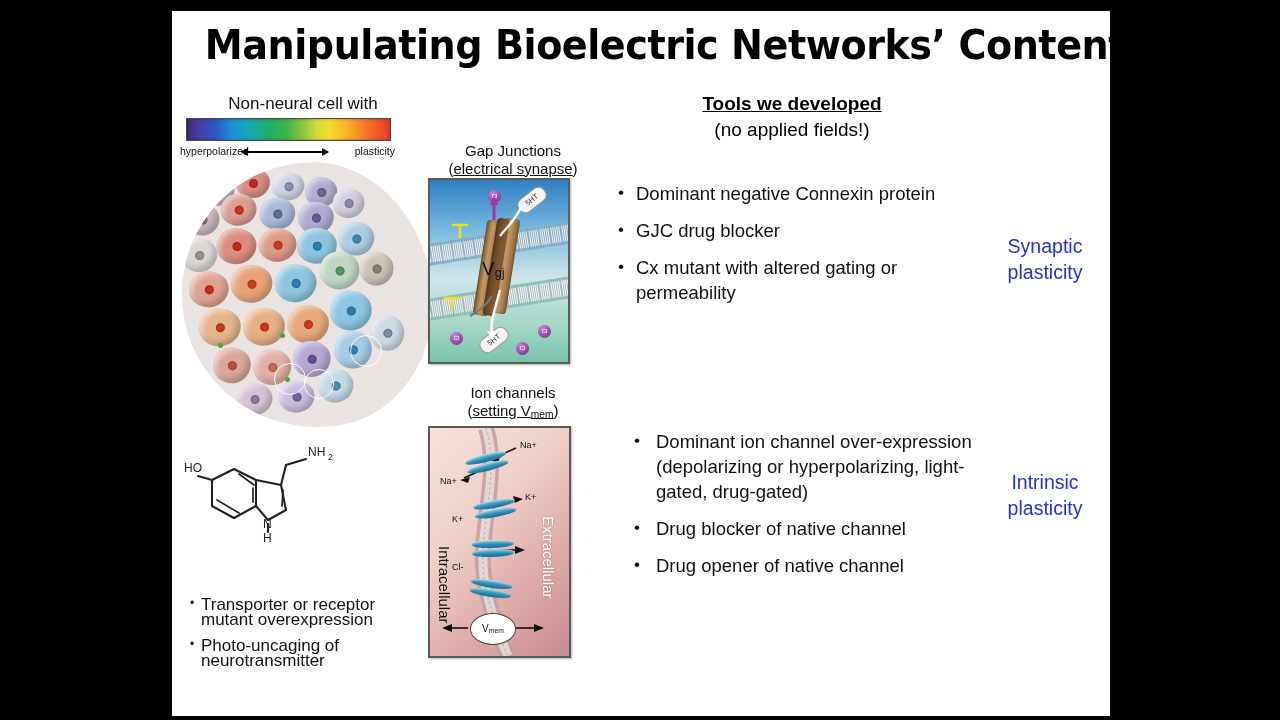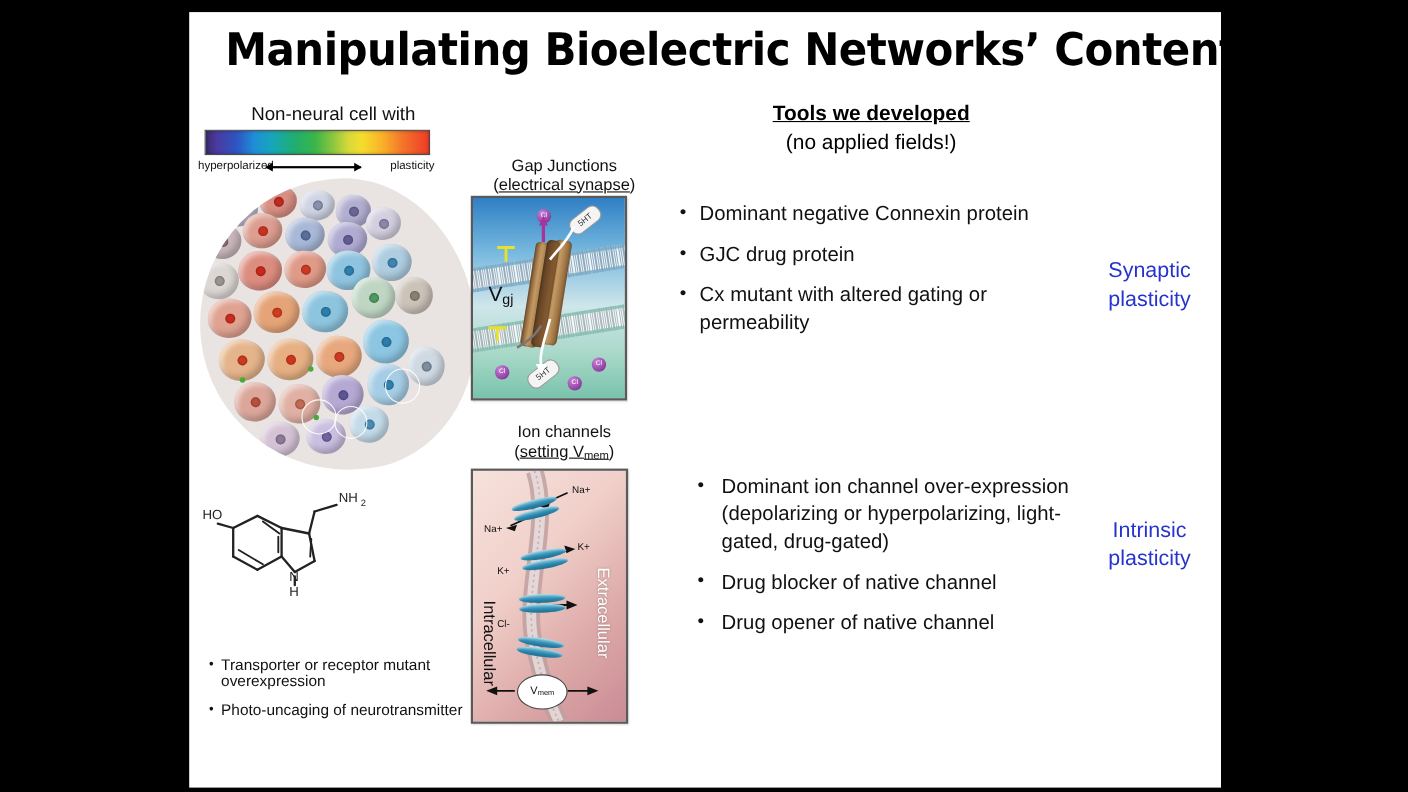--- a/index.html
+++ b/index.html
@@ -59,21 +59,21 @@
 
   
   #serotonin{position:absolute;left:10px;top:425px;width:200px;height:115px;}
   #nt-row{position:absolute;left:18px;top:538px;width:250px;height:42px;}
   #nt-dot{position:absolute;left:0px;top:6px;width:21px;height:21px;border-radius:50%;
     background:radial-gradient(circle at 34% 30%, #7ecf63, #3f9a2d 70%, #2e7a20);}
   #nt-lines{position:absolute;left:30px;top:0;font-size:14.5px;color:#111;line-height:19px;}
   #nt-lines .u{text-decoration:underline;}
   .sub{font-size:0.68em;vertical-align:-0.18em;}
 
-  #left-bullets{position:absolute;left:18px;top:586px;width:235px;font-size:14px;color:#111;line-height:15px;}
+  #left-bullets{position:absolute;left:18px;top:586px;width:235px;font-size:17px;color:#111;line-height:15px;}
   #left-bullets .b{position:relative;padding-left:11px;margin-bottom:11px;}
   #left-bullets .b:before{content:"\2022";position:absolute;left:0;top:-1px;font-size:12px;}
 
   
   .panel-cap{position:absolute;text-align:center;font-size:15px;color:#111;line-height:17.5px;}
   .panel-cap .u{text-decoration:underline;}
 
   #gj-cap{left:262px;top:131px;width:158px;}
   #gj-panel{position:absolute;left:256px;top:167px;width:138px;height:182px;
     border:2px solid #5a5a5a;background:linear-gradient(to bottom,#2f7fc4 0%,#74b7de 26%,#cfe6ea 54%,#a8d8c8 78%,#79c3ac 100%);
@@ -85,21 +85,21 @@
 
   .mem{position:absolute;background:repeating-linear-gradient(to right,rgba(255,255,255,.85) 0 1px, rgba(150,150,160,.55) 1px 2.2px);}
   .conn{position:absolute;border-radius:4px;
     background:linear-gradient(to right,#7c5530,#c49a63 40%,#8a5f36);
     box-shadow:inset 0 0 3px rgba(0,0,0,.4);}
   .ion{position:absolute;width:13px;height:13px;border-radius:50%;
     background:radial-gradient(circle at 34% 28%,#c882d8,#8e3fa0 70%,#6d2a7e);
     color:#fff;font-size:6px;text-align:center;line-height:13px;}
   .ht{position:absolute;border-radius:7px;background:#f4f4f4;border:1px solid #999;
     font-size:7.5px;color:#333;text-align:center;}
-  .vgj{position:absolute;font-size:19px;color:#111;font-weight:400;}
+  .vgj{position:absolute;font-size:19px;color:#111;font-weight:400;margin-left:38px;}
 
   .chan{position:absolute;width:42px;height:19px;}
   .chan b{position:absolute;left:0;width:42px;height:7.5px;border-radius:50%;
     background:linear-gradient(to bottom,#7ec7dd,#2b88ae 60%,#1d6b8d);
     box-shadow:inset 0 1px 2px rgba(255,255,255,.5);}
   .ilab{position:absolute;font-size:9px;color:#111;}
   .vert{position:absolute;font-size:15px;color:#fff;writing-mode:vertical-rl;
     text-shadow:0 0 2px rgba(0,0,0,.35);}
   .vertL{position:absolute;font-size:15px;color:#111;writing-mode:vertical-rl;}
   #vmem-circ{position:absolute;width:44px;height:30px;border:1.4px solid #444;border-radius:50%;
@@ -400,21 +400,21 @@
       <div id="vmem-circ" style="left:40px;top:185px;">
         <span>V</span><span class="sub">mem</span>
       </div>
     </div>
 
     <div id="tools-head">Tools we developed</div>
     <div id="tools-sub">(no applied fields!)</div>
 
     <div class="rgroup" id="grp1">
       <div class="rbullet">Dominant negative Connexin protein</div>
-      <div class="rbullet">GJC drug protein</div>
+      <div class="rbullet">GJC drug blocker</div>
       <div class="rbullet">Cx mutant with altered gating or permeability</div>
     </div>
 
     <div class="rgroup" id="grp2">
       <div class="rbullet">Dominant ion channel over-expression (depolarizing or hyperpolarizing, light-gated, drug-gated)</div>
       <div class="rbullet">Drug blocker of native channel</div>
       <div class="rbullet">Drug opener of native channel</div>
     </div>
 
     <div class="plast" id="plast1">

